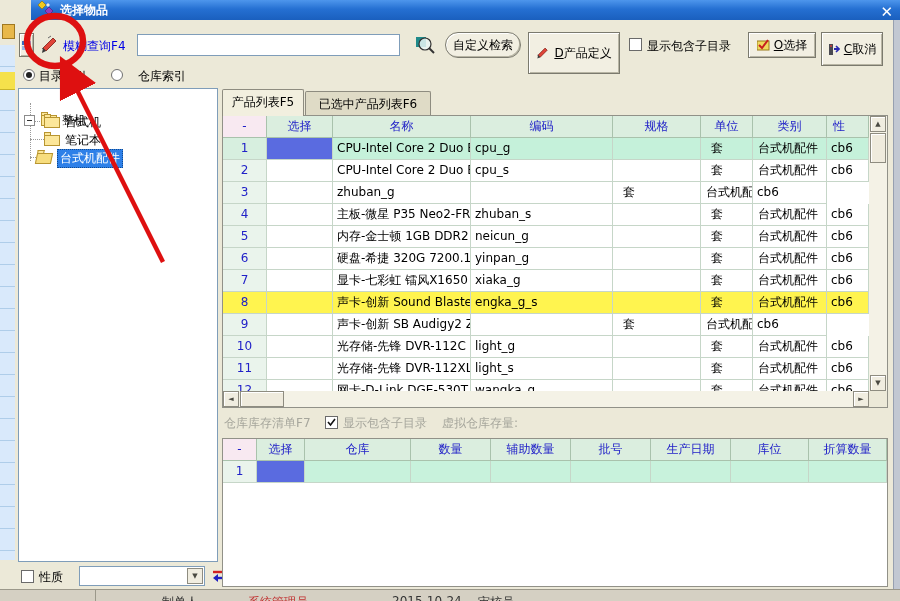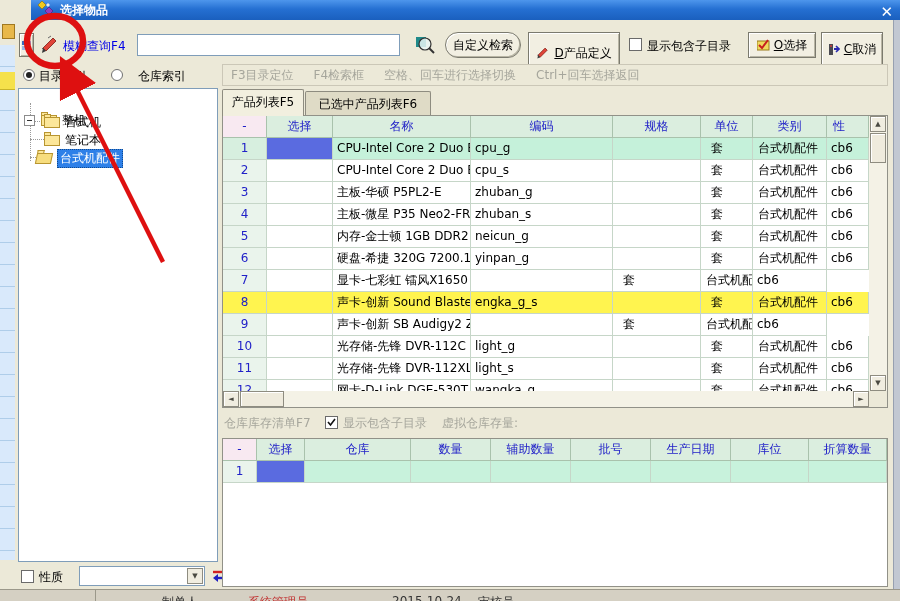--- a/index.html
+++ b/index.html
@@ -219,26 +219,20 @@
   </div>
   <span class="abs" style="left:196px;top:566px;">
     <svg width="18" height="18" viewBox="0 0 18 18">
       <path d="M2 6 L12 6" stroke="#D02020" stroke-width="2.4"></path>
       <path d="M11 2 L16 6 L11 10" fill="#D02020"></path>
       <path d="M16 12 L6 12" stroke="#2020C0" stroke-width="2.4"></path>
       <path d="M7 8 L2 12 L7 16" fill="#2020C0"></path>
     </svg>
   </span>
 
-  <div class="hintbar">
-    <span>F3目录定位</span>
-    <span>F4检索框</span>
-    <span>空格、回车进行选择切换</span>
-    <span>Ctrl+回车选择返回</span>
-  </div>
 
   <div class="tab inactive" style="left:290px;top:91px;width:126px;height:32px;line-height:24px;">
     <span>已选中产品列表F6</span>
   </div>
   <div class="tab active" style="left:207px;top:89px;width:82px;height:27px;line-height:25px;">
     <span>产品列表F5</span>
   </div>
 
   <div class="tablebox">
     <div class="prow">
@@ -271,21 +265,20 @@
         <div class="c code">cpu_s</div>
         <div class="c"></div>
         <div class="c unit">套</div>
         <div class="c cat">台式机配件</div>
         <div class="c nat">cb6</div>
       </div>
 
       <div class="prow">
         <div class="c num">3</div>
         <div class="c"></div>
-        <div class="c name">主板-华硕 P5PL2-E</div>
         <div class="c code">zhuban_g</div>
         <div class="c"></div>
         <div class="c unit">套</div>
         <div class="c cat">台式机配件</div>
         <div class="c nat">cb6</div>
       </div>
 
       <div class="prow">
         <div class="c num">4</div>
         <div class="c"></div>
@@ -316,20 +309,21 @@
         <div class="c"></div>
         <div class="c unit">套</div>
         <div class="c cat">台式机配件</div>
         <div class="c nat">cb6</div>
       </div>
 
       <div class="prow">
         <div class="c num">7</div>
         <div class="c"></div>
         <div class="c name">显卡-七彩虹 镭风X1650</div>
+        <div class="c code">xiaka_g</div>
         <div class="c"></div>
         <div class="c unit">套</div>
         <div class="c cat">台式机配件</div>
         <div class="c nat">cb6</div>
       </div>
 
       <div class="prow yellow">
         <div class="c num">8</div>
         <div class="c"></div>
         <div class="c name">声卡-创新 Sound Blaster</div>

